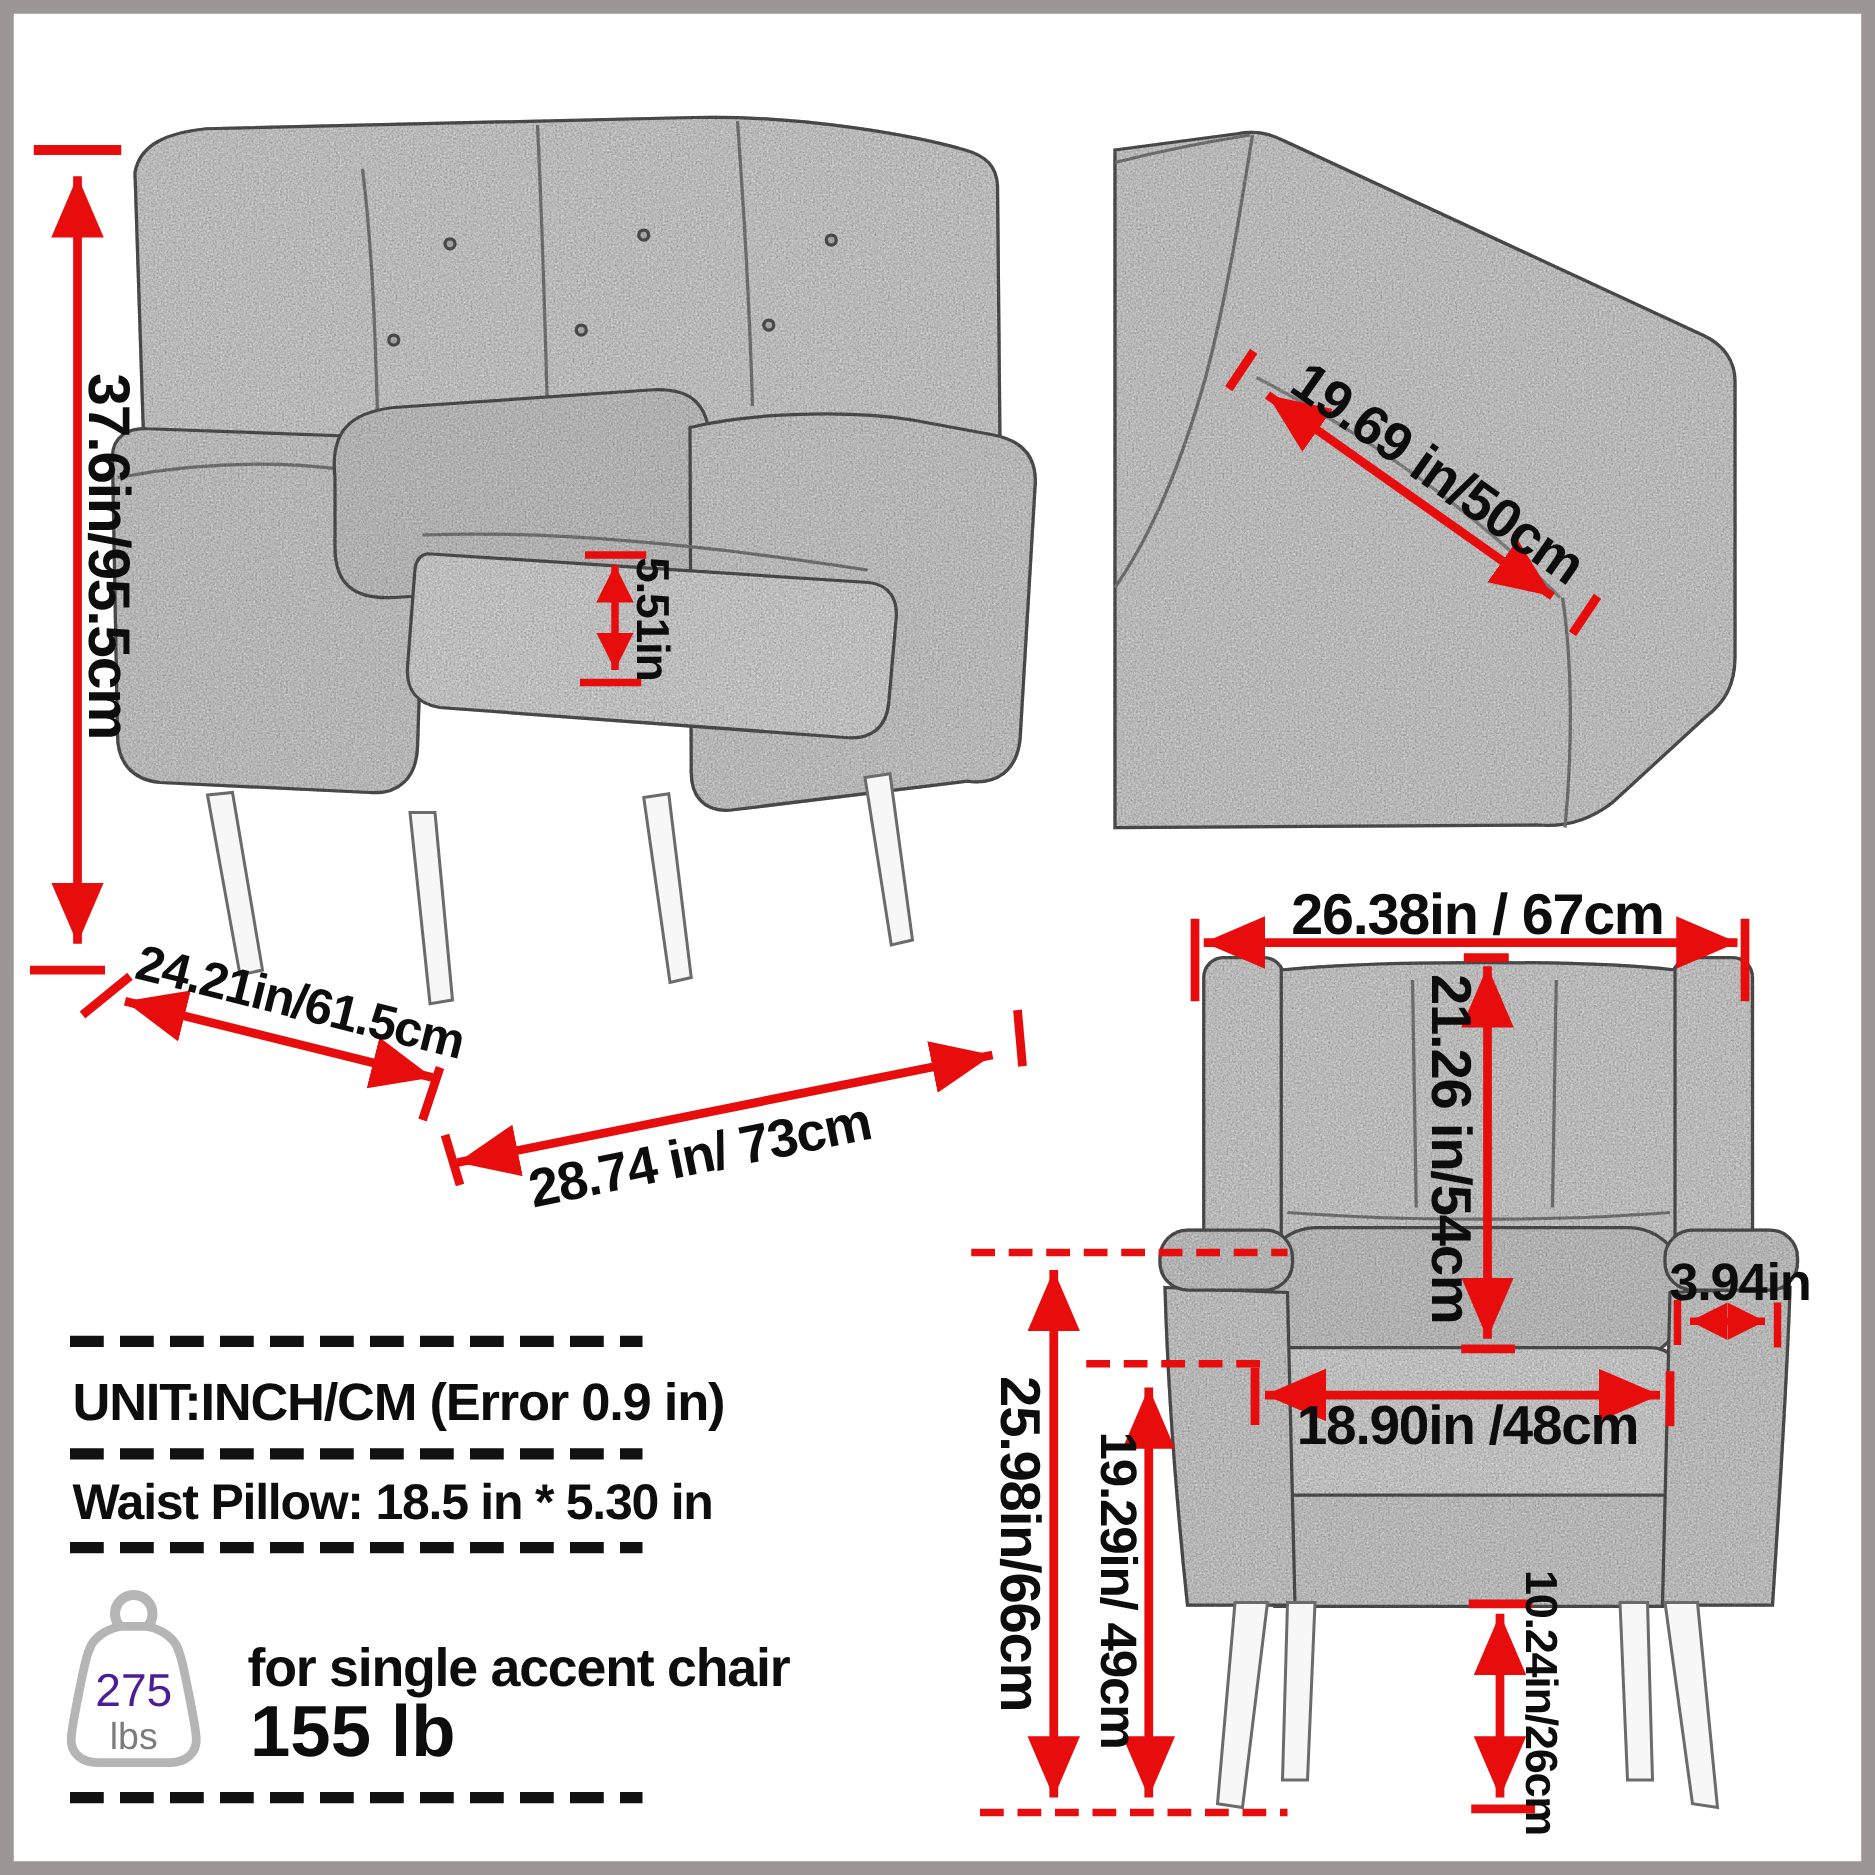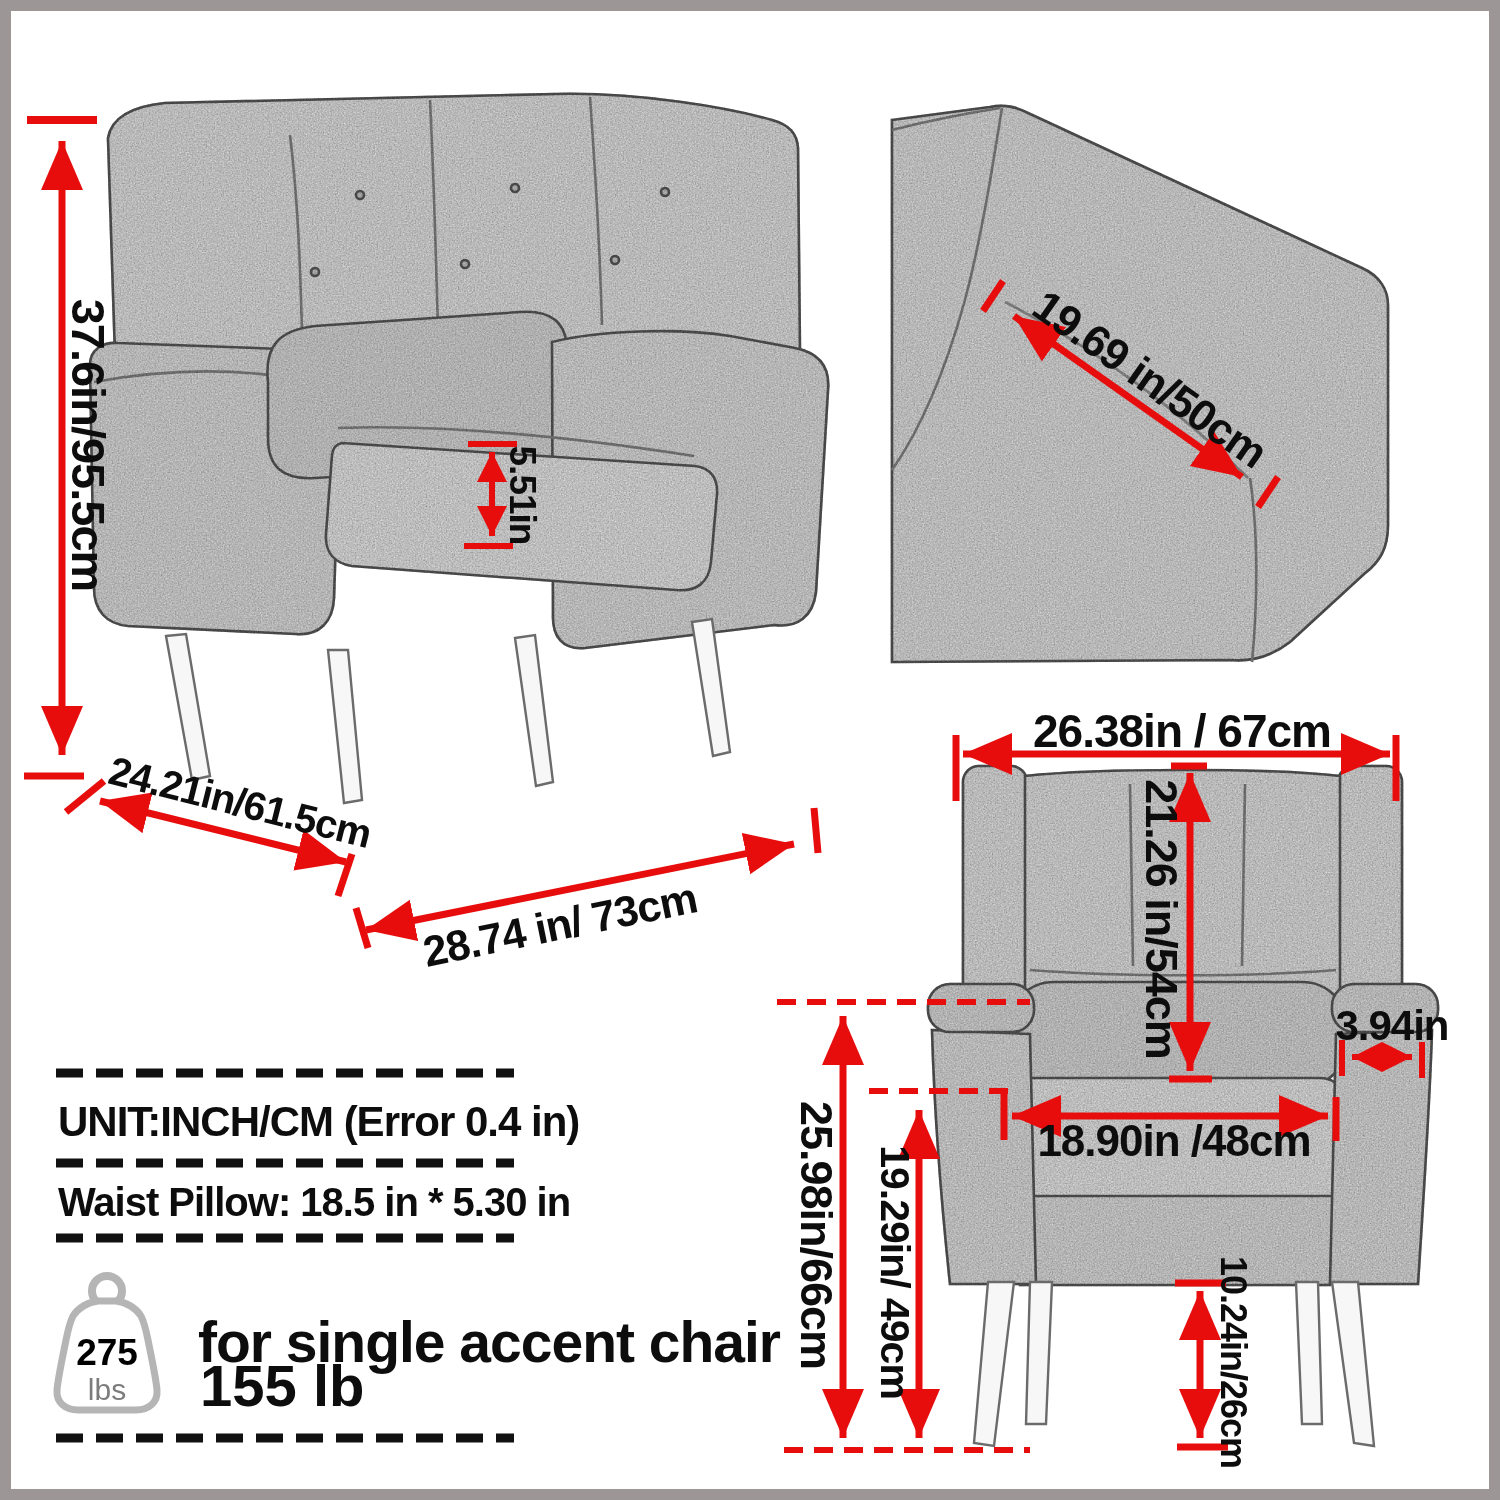--- a/index.html
+++ b/index.html
@@ -10,39 +10,39 @@
   #paper{position:absolute;left:11px;top:11px;width:1478px;height:1478px;background:#ffffff;}
   #art{position:absolute;left:0;top:0;width:1500px;height:1500px;}
   .lbl{
     position:absolute;font-weight:700;color:#0d0d0d;white-space:nowrap;
     letter-spacing:-1px;line-height:1;transform-origin:center;
   }
   .note{
     position:absolute;font-weight:700;color:#0d0d0d;white-space:nowrap;
     letter-spacing:-1px;line-height:1.05;
   }
-  .icontext{position:absolute;color:#000000;font-weight:700;line-height:1;letter-spacing:0;transform:translate(-50%,-50%);}
+  .icontext{position:absolute;color:#4c1d95;font-weight:400;line-height:1;letter-spacing:0;transform:translate(-50%,-50%);}
   
   .l-height  {left:88px;  top:445px;  font-size:47px; transform:translate(-50%,-50%) rotate(90deg);}
   .l-cushion {left:522px; top:495px;  font-size:37px; transform:translate(-50%,-50%) rotate(90deg);}
   .l-depth   {left:240px; top:802px;  font-size:40px; transform:translate(-50%,-50%) rotate(14deg);}
   .l-width   {left:560px; top:925px;  font-size:43px; transform:translate(-50%,-50%) rotate(-11.5deg);}
   .l-backw   {left:1150px;top:379px;  font-size:44px; transform:translate(-50%,-50%) rotate(35deg);}
   .l-fwidth  {left:1182px;top:731px;  font-size:46px; transform:translate(-50%,-50%);}
   .l-bheight {left:1161px;top:919px;  font-size:45px; transform:translate(-50%,-50%) rotate(90deg);}
   .l-armw    {left:1392px;top:1026px; font-size:42px; transform:translate(-50%,-50%);}
   .l-seatw   {left:1174px;top:1141px; font-size:44px; transform:translate(-50%,-50%);}
   .l-armh    {left:816px; top:1235px; font-size:45px; transform:translate(-50%,-50%) rotate(90deg);}
   .l-floor   {left:894px; top:1272px; font-size:41px; transform:translate(-50%,-50%) rotate(90deg);}
   .l-leg     {left:1233px;top:1362px; font-size:36px; transform:translate(-50%,-50%) rotate(90deg);}
   
   .n-unit    {left:58px;  top:1100px; font-size:42px;}
   .n-waist   {left:58px;  top:1181px; font-size:40px;}
   .n-wc1     {left:196px; top:1264px; font-size:44px;}
-  .n-wc2     {left:198px; top:1313px; font-size:57px;}
+  .n-wc2     {left:198px; top:1313px; font-size:43px;}
   .n-wc3     {left:200px; top:1356px; font-size:58px;font-weight:700;letter-spacing:0;}
   .t-275     {left:107px; top:1352px; font-size:37px;}
   .t-lbs     {left:107px; top:1390px; font-size:30px;color:#7c7c7c;font-weight:400;}
 </style>
 </head>
 <body>
 
 <div id="stage">
   <div id="paper"></div>
 
@@ -192,19 +192,19 @@
   <div class="lbl l-width">28.74 in/ 73cm</div>
   <div class="lbl l-backw">19.69 in/50cm</div>
   <div class="lbl l-fwidth">26.38in / 67cm</div>
   <div class="lbl l-bheight">21.26 in/54cm</div>
   <div class="lbl l-armw">3.94in</div>
   <div class="lbl l-seatw">18.90in /48cm</div>
   <div class="lbl l-armh">25.98in/66cm</div>
   <div class="lbl l-floor">19.29in/ 49cm</div>
   <div class="lbl l-leg">10.24in/26cm</div>
 
-  <div class="note n-unit">UNIT:INCH/CM (Error 0.4 in)</div>
+  <div class="note n-unit">UNIT:INCH/CM (Error 0.9 in)</div>
   <div class="note n-waist">Waist Pillow: 18.5 in * 5.30 in</div>
   <div class="note n-wc2">for single accent chair</div>
   <div class="note n-wc3">155 lb</div>
   <div class="icontext t-275">275</div>
   <div class="icontext t-lbs">lbs</div>
 </div>
 
 </body></html>

